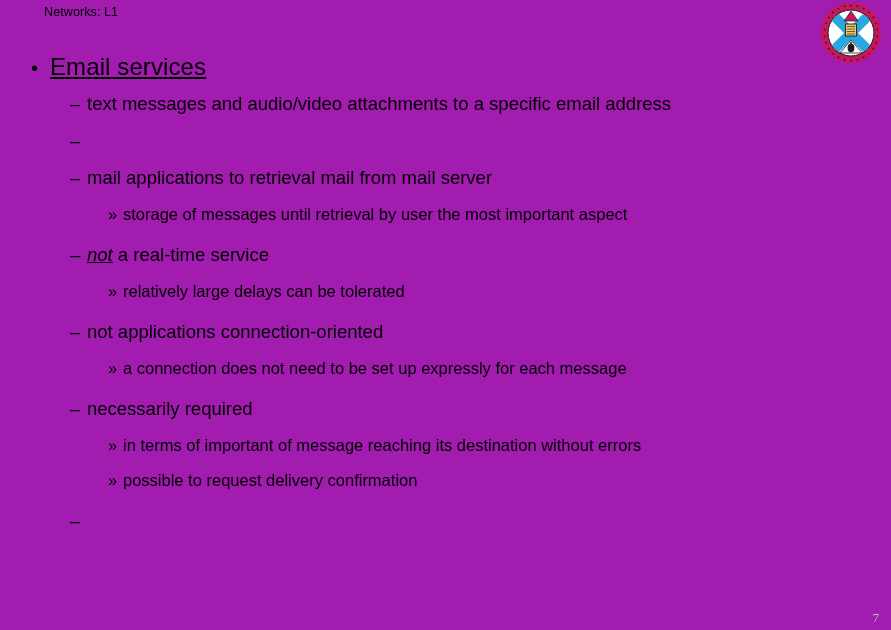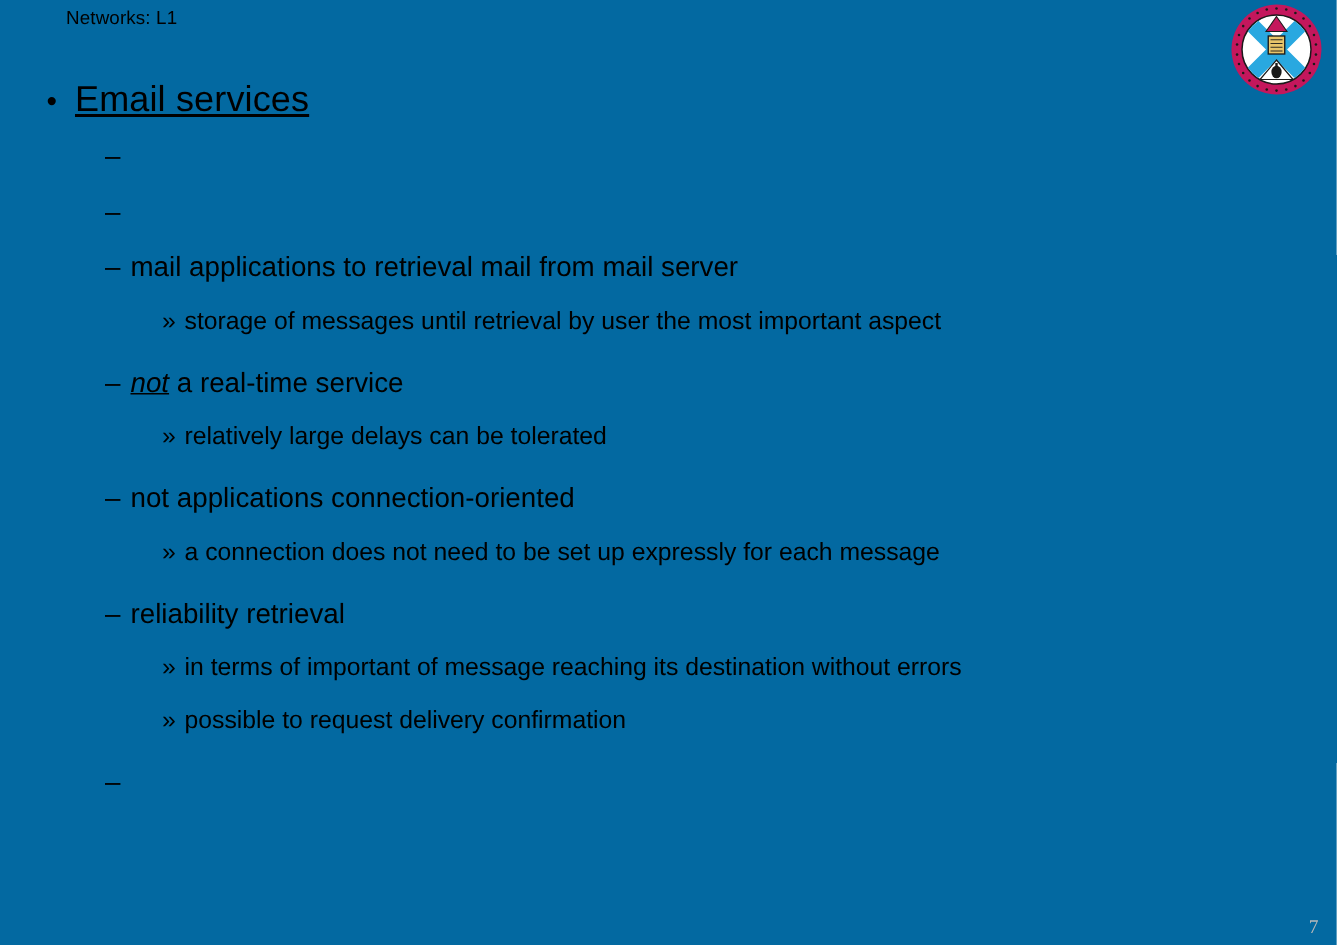--- a/index.html
+++ b/index.html
@@ -13,21 +13,21 @@
     font-family: "Liberation Sans", sans-serif;
     color: #000000;
     overflow: hidden;
     position: relative;
   }
 
   .slide {
     position: relative;
     width: 891px;
     height: 630px;
-    background: #0369a1;
+    background: #a21caf;
   }
 
   
   .slide-header {
     position: absolute;
     left: 44px;
     top: 4px;
     font-size: 12.5px;
     line-height: 16px;
     color: #000000;
@@ -184,20 +184,21 @@
 
   <div class="content">
 
     <div class="bullet-row lvl1">
       <span class="marker">•</span>
       <span class="btext">Email services</span>
     </div>
 
     <div class="bullet-row lvl2 gap-top">
       <span class="marker">–</span>
+      <span class="btext">text messages and audio/video attachments to a specific email address</span>
     </div>
 
     <div class="bullet-row lvl2">
       <span class="marker">–</span>
     </div>
 
     <div class="bullet-row lvl2">
       <span class="marker">–</span>
       <span class="btext">mail applications to retrieval mail from mail server</span>
     </div>
@@ -222,21 +223,21 @@
       <span class="btext">not applications connection-oriented</span>
     </div>
 
     <div class="bullet-row lvl3">
       <span class="marker">»</span>
       <span class="btext">a connection does not need to be set up expressly for each message</span>
     </div>
 
     <div class="bullet-row lvl2 gap-top-lg">
       <span class="marker">–</span>
-      <span class="btext">reliability retrieval</span>
+      <span class="btext">necessarily required</span>
     </div>
 
     <div class="bullet-row lvl3">
       <span class="marker">»</span>
       <span class="btext">in terms of important of message reaching its destination without errors</span>
     </div>
 
     <div class="bullet-row lvl3">
       <span class="marker">»</span>
       <span class="btext">possible to request delivery confirmation</span>

